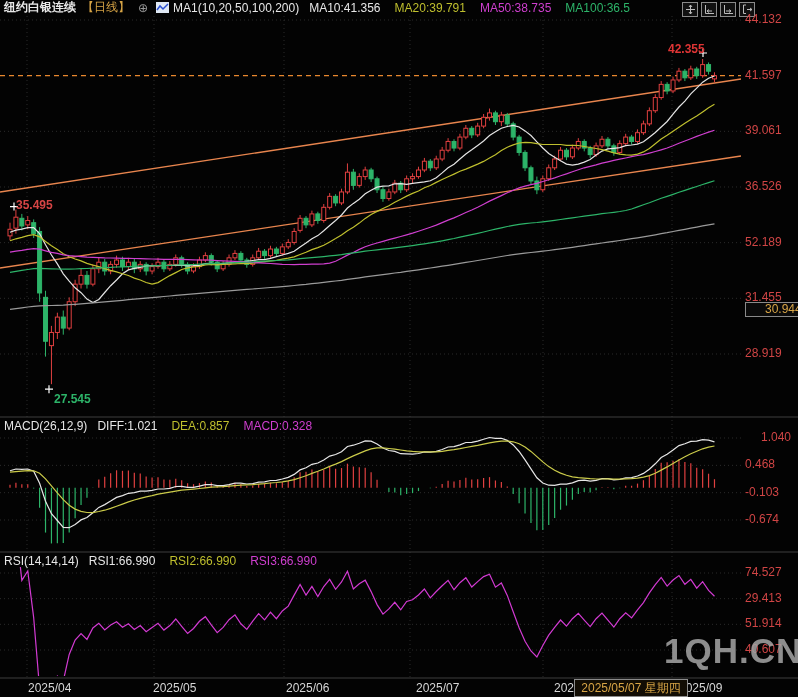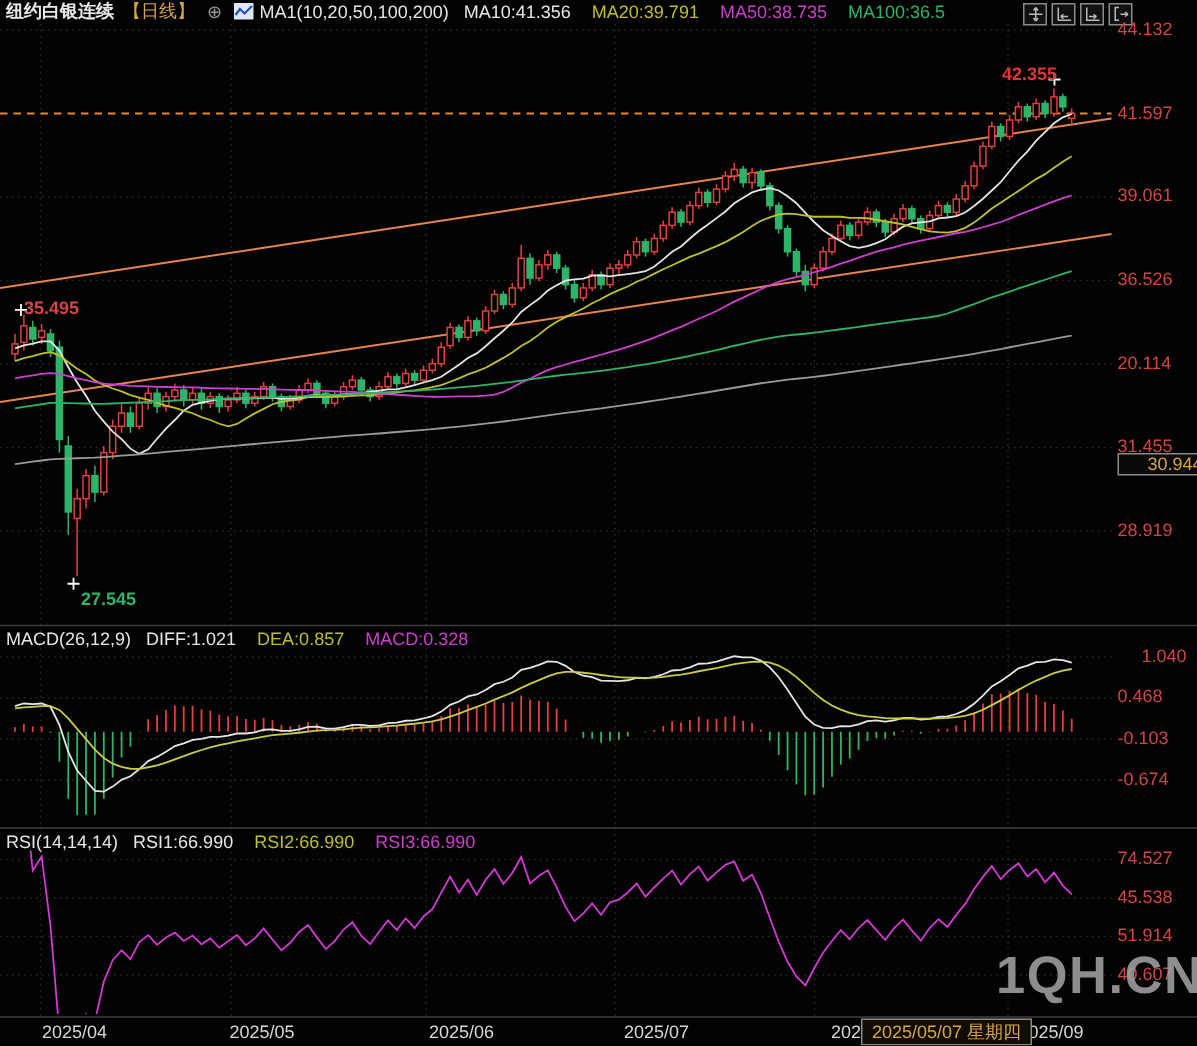--- a/index.html
+++ b/index.html
@@ -506,30 +506,30 @@
 
   <div id="date-box" style="left: 574px; width: 112px;">2025/05/07 星期四</div>
   <div id="watermark">1QH.CN</div>
 <div class="marker-label" style="left: 16px; top: 198px; color: rgb(214, 69, 69);">35.495</div>
     <div class="marker-label" style="left: 54px; top: 392px; color: rgb(45, 180, 105);">27.545</div>
     <div class="marker-label" style="left: 668px; top: 42px; color: rgb(224, 53, 53);">42.355</div>
     <div class="axis-label" style="left: 745px; top: 13px;">44.132</div>
     <div class="axis-label" style="left: 745px; top: 68.6557px; text-decoration: none;">41.597</div>
     <div class="axis-label" style="left: 745px; top: 124.333px;">39.061</div>
     <div class="axis-label" style="left: 745px; top: 179.989px;">36.526</div>
-    <div class="axis-label" style="left: 745px; top: 235.667px;">20.114</div>
+    <div class="axis-label" style="left: 745px; top: 235.667px;">52.189</div>
     <div class="axis-label" style="left: 745px; top: 291.322px;">31.455</div>
     <div class="axis-label boxed" style="left: 745px; top: 301.541px; padding-left: 19px;">30.944</div>
     <div class="axis-label" style="left: 745px; top: 347px;">28.919</div>
     <div class="axis-label" style="left: 745px; top: 431px; margin-left: 16px;">1.040</div>
     <div class="axis-label" style="left: 745px; top: 458.365px;">0.468</div>
     <div class="axis-label" style="left: 745px; top: 485.683px;">-0.103</div>
     <div class="axis-label" style="left: 745px; top: 513px;">-0.674</div>
     <div class="axis-label" style="left: 745px; top: 566px;">74.527</div>
-    <div class="axis-label" style="left: 745px; top: 591.665px;">45.538</div>
+    <div class="axis-label" style="left: 745px; top: 591.665px;">29.413</div>
     <div class="axis-label" style="left: 745px; top: 617.333px;">51.914</div>
     <div class="axis-label" style="left: 745px; top: 643px;">40.607</div>
     <div class="month-label" style="left: 28px;">2025/04</div>
     <div class="month-label" style="left: 153px;">2025/05</div>
     <div class="month-label" style="left: 286px;">2025/06</div>
     <div class="month-label" style="left: 416px;">2025/07</div>
     <div class="month-label" style="left: 554px;">2025/08</div>
     <div class="month-label" style="left: 679px;">2025/09</div>
   </div>
 

